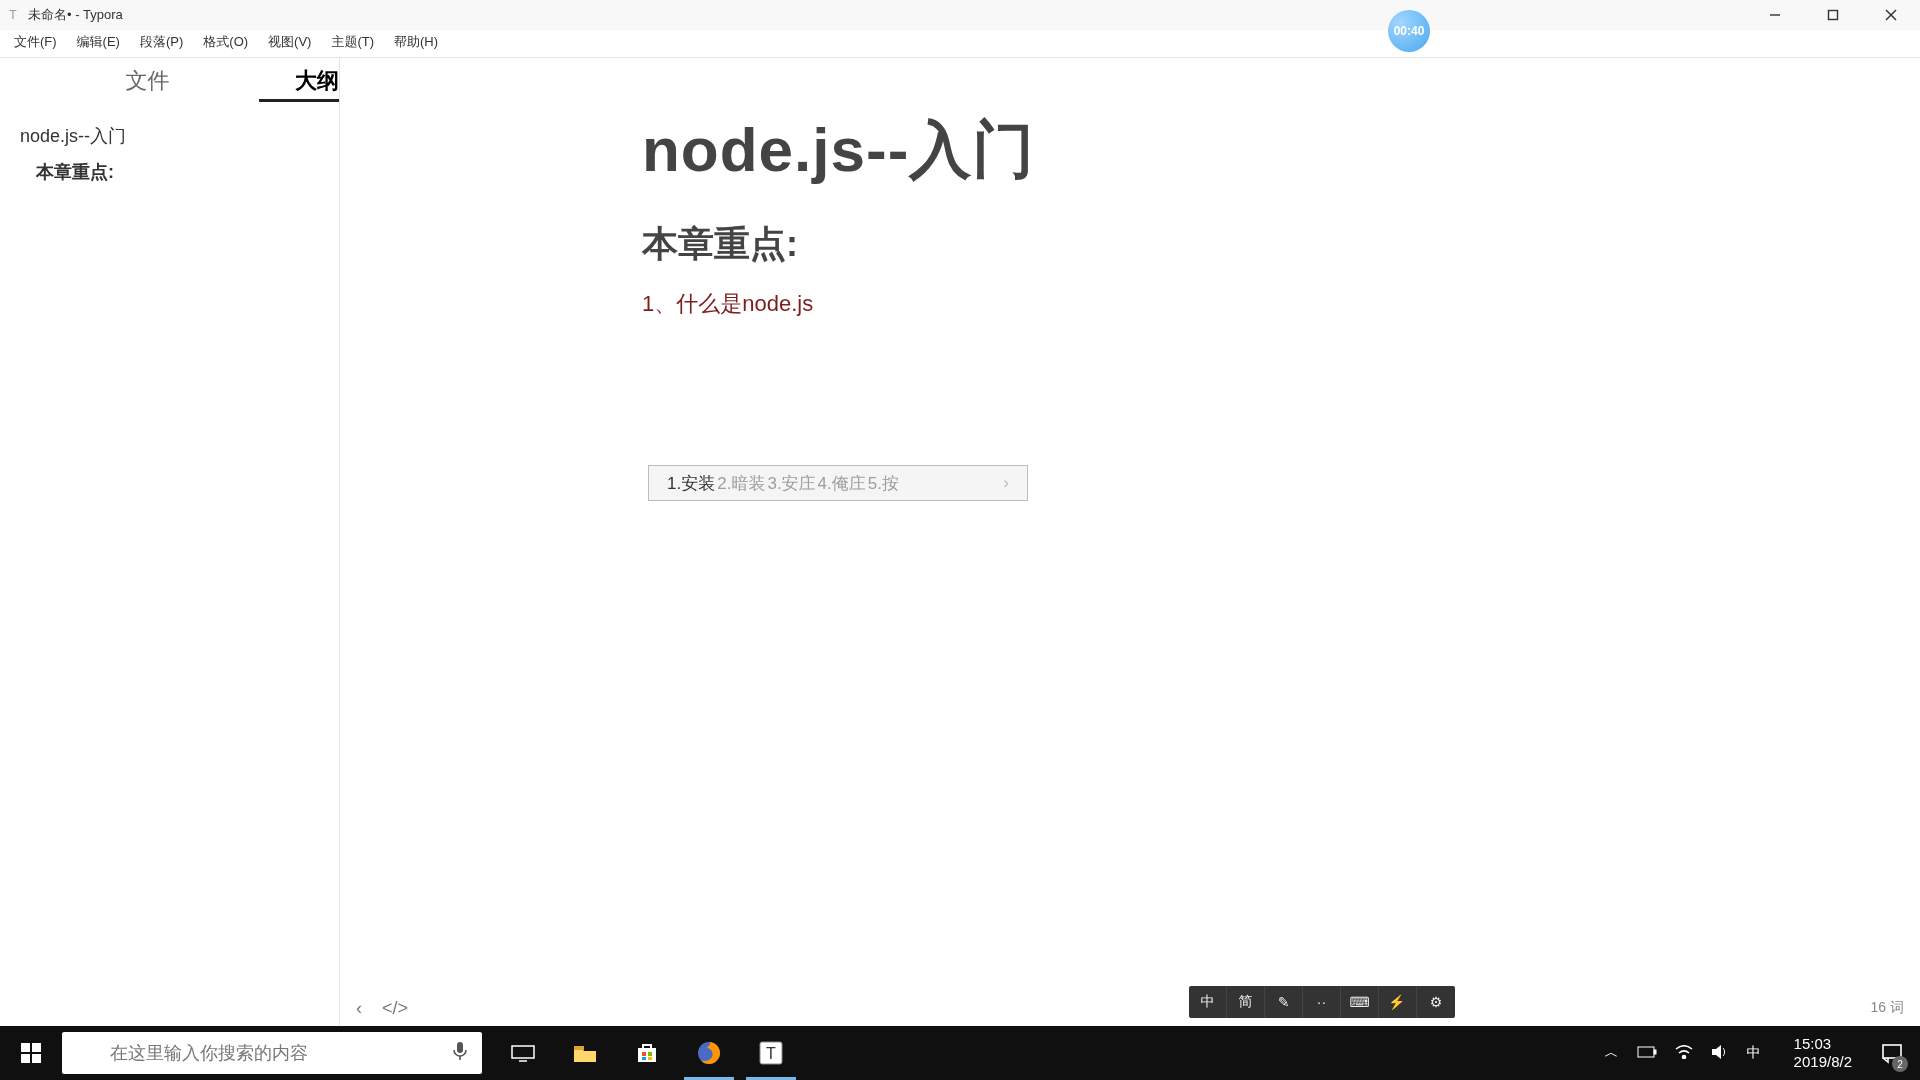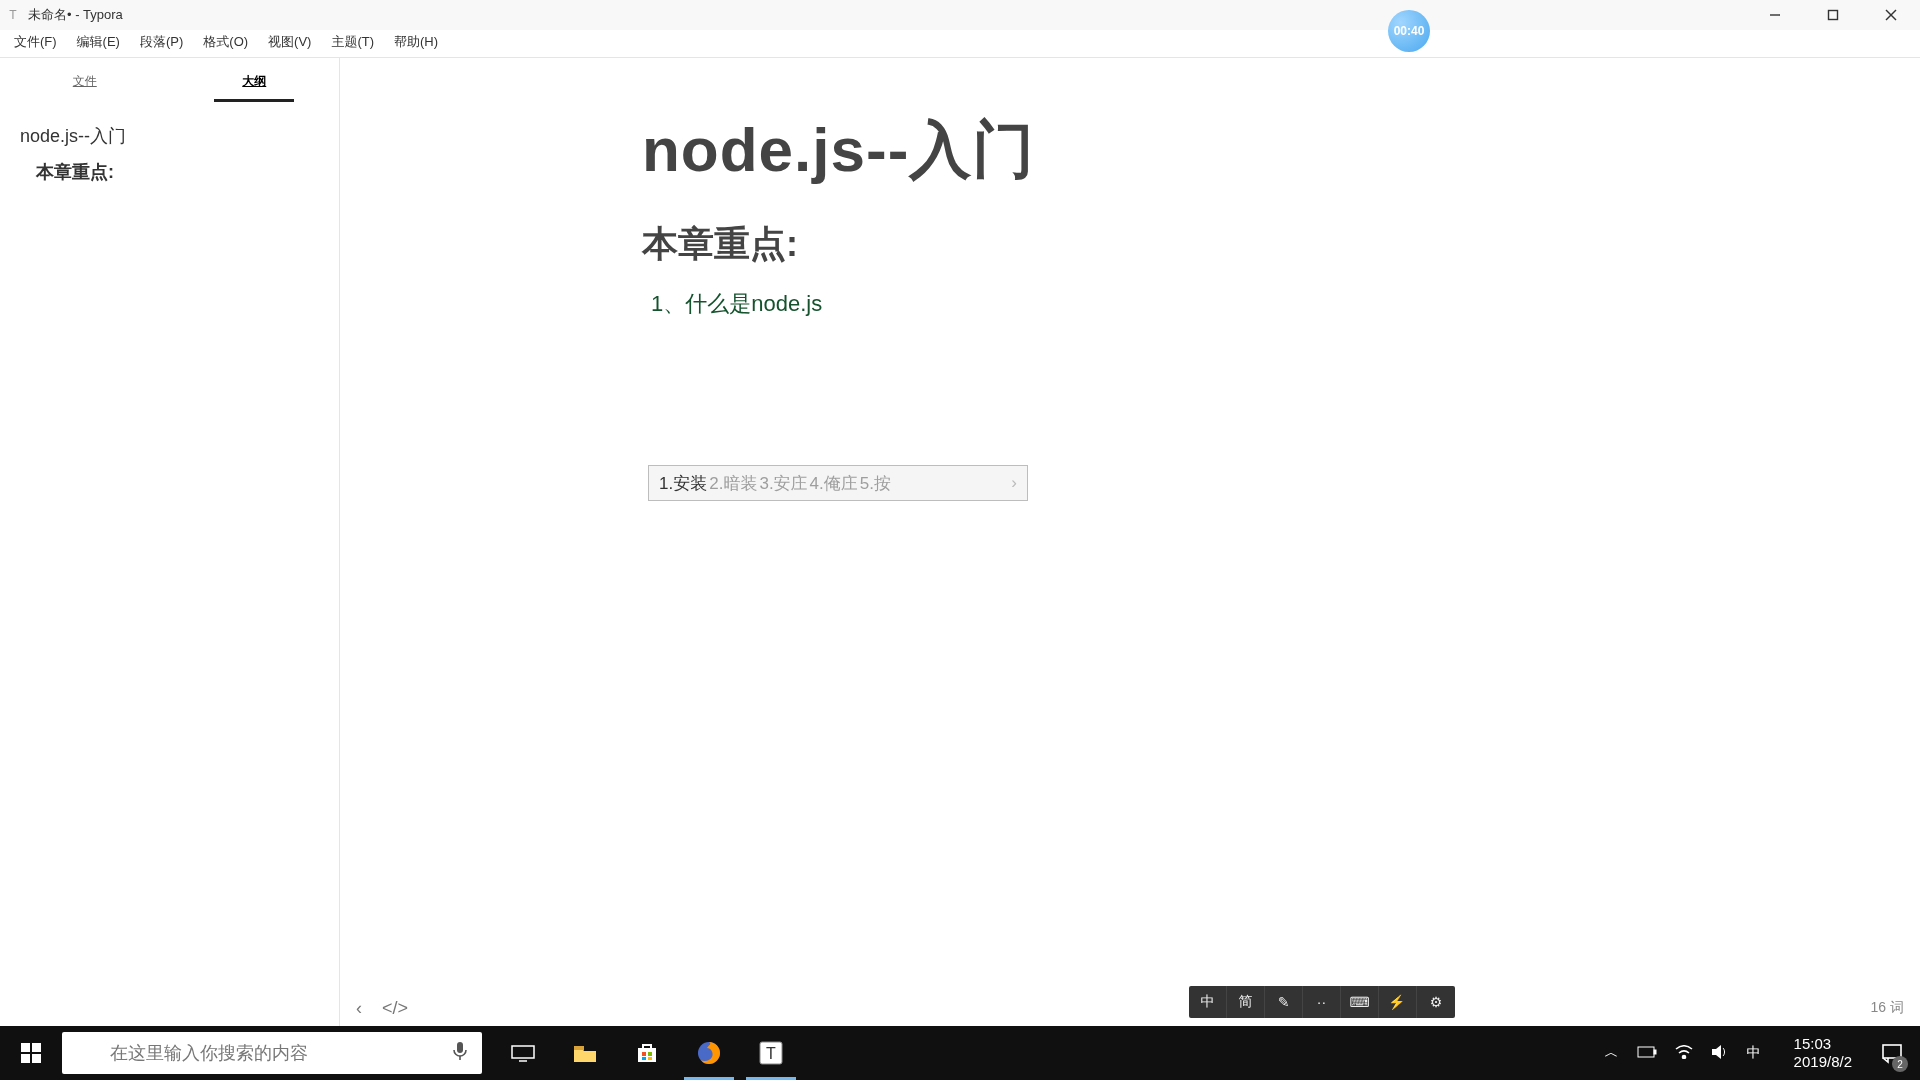--- a/index.html
+++ b/index.html
@@ -13,37 +13,37 @@
 .winbtn svg { stroke:#333; fill:none; }
 
 
 .menubar { height:28px; background:#fff; display:flex; align-items:flex-start; padding:0 4px; font-size:13px; color:#333; border-bottom:1px solid #e5e5e5; }
 .menubar span { padding:3px 10px; }
 
 
 .container { display:flex; height:calc(1080px - 30px - 28px - 54px); }
 .sidebar { width:340px; background:#fff; border-right:1px solid #e5e5e5; display:flex; flex-direction:column; position:relative;}
 .tabs { display:flex; height:46px; }
-.tab { flex:1; display:flex; align-items:center; justify-content:center; font-size:12px; color:#666; cursor:pointer;text-decoration:underline; }
+.tab { flex:1; display:flex; align-items:center; justify-content:flex-end; font-size:22px; color:#666; cursor:pointer; }
 .tab.active { color:#000; font-weight:600; }
 .tab.active::after { content:""; position:absolute; width:80px; height:3px; background:#222; margin-top:38px; }
 .tabwrap { position:relative; }
 .sidecontent { padding:14px 10px 0 20px; font-size:18px; color:#333; }
 .sidecontent .h1item { padding:6px 0; }
 .sidecontent .h2item { padding:6px 0 6px 16px; font-weight:700; }
 
 
 .editor { flex:1; background:#fff; position:relative; padding:50px 0 0 302px;}
 .editor h1 { font-size:62px; font-weight:700; color:#444; margin-bottom:22px; letter-spacing:1px;}
 .editor h2 { font-size:36px; font-weight:700; color:#444; margin:28px 0 18px; }
-.editor .p  { font-size:22px; color:#14532d; margin:20px 9px; }
+.editor .p  { font-size:22px; color:#7f1d1d; margin:20px 0; }
 .under { text-decoration:underline; text-decoration-style:solid; text-decoration-color:#777; }
 
 
-.ime { position:absolute; left:648px; top:465px; width:380px; height:36px; border:1px solid #bdbdbd; background:#f5f5f5; display:flex; align-items:center; padding:0 10px; font-size:17px; color:#9e9e9e; gap:2px; }
+.ime { position:absolute; left:648px; top:465px; width:380px; height:36px; border:1px solid #bdbdbd; background:#f5f5f5; display:flex; align-items:center; padding:0 18px; font-size:17px; color:#9e9e9e; gap:2px; }
 .ime .sel { color:#333; }
 .ime .more { margin-left:auto; color:#bbb; }
 .text-caret { display:inline-block; width:1px; height:22px; background:#222; vertical-align:middle; margin-left:2px;}
 
 
 .editor-status { position:absolute; left:340px; right:0; bottom:54px; height:36px; display:flex; align-items:center; padding:0 16px; color:#777; font-size:18px;}
 .editor-status .left { display:flex; gap:20px; }
 .editor-status .wc { margin-left:auto; font-size:14px; color:#888;}
 
 

